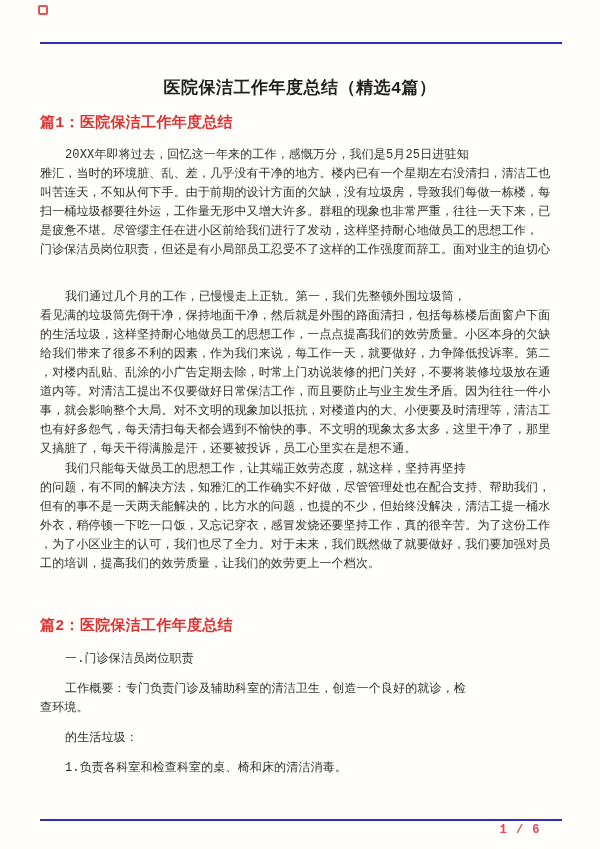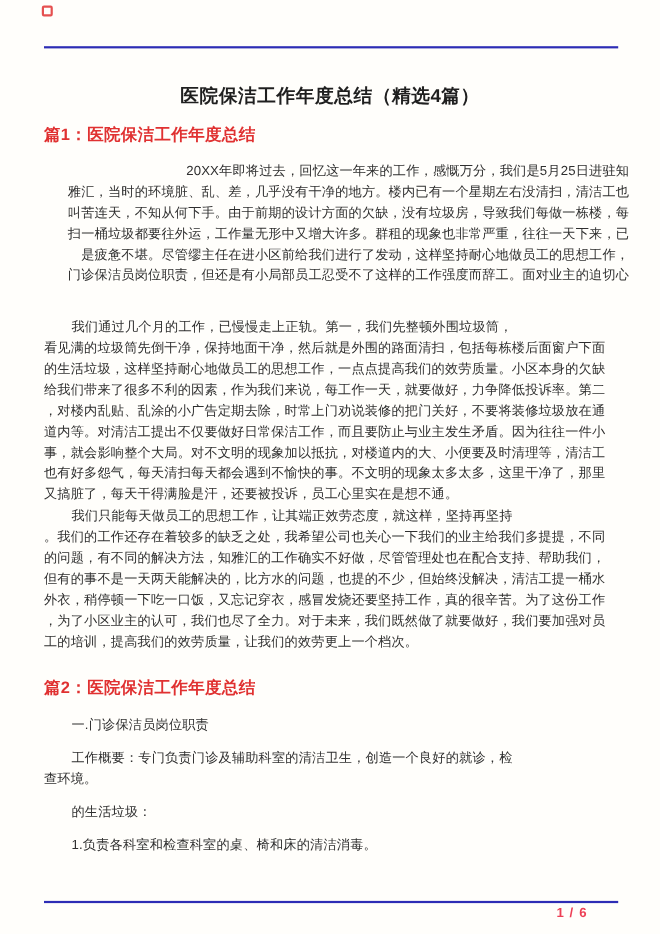--- a/index.html
+++ b/index.html
@@ -1,21 +1,21 @@
 <!DOCTYPE html>
 <html lang="zh" style="--page_bg: #fffefb; --body_text: #2f2f2f; --heading_red: #e03131; --rule_blue: #2d2db5; --page_number_red: #ed3f55;"><head>
 <meta charset="utf-8">
 <style>
   html, body { margin: 0; padding: 0; background: #ffffff; }
   .page {
     position: relative;
     width: 600px;
     height: 849px;
     background: var(--page_bg, #ffffff);
-    font-family: Liberation Sans, sans-serif;
+    font-family: Liberation Mono, monospace;
     color: var(--body_text, #303030);
     overflow: hidden;
   }
   .rule {
     position: absolute;
     left: 40px;
     width: 522px;
     height: 2px;
     background: var(--rule_blue, #2d2db5);
   }
@@ -55,21 +55,21 @@
   .para {
     position: absolute;
     left: 40px;
     right: 28px;
     font-size: 12px;
     line-height: 19px;
     letter-spacing: 0.15px;
   }
   .para .line { white-space: nowrap; height: 19px; }
   .para .line:first-child { text-indent: 25px; }
-  .p1 { top: 146px; text-align: right; }
+  .p1 { top: 146px; }
   .p2 { top: 288px; }
   .p3 { top: 460px; }
   .s2p1 { top: 650px; }
   .s2p2 { top: 680px; }
   .s2p3 { top: 729px; }
   .s2p4 { top: 759px; }
   .page-num {
     position: absolute;
     top: 823px;
     left: 494px;
@@ -110,21 +110,20 @@
       <div class="line">给我们带来了很多不利的因素，作为我们来说，每工作一天，就要做好，力争降低投诉率。第二</div>
       <div class="line">，对楼内乱贴、乱涂的小广告定期去除，时常上门劝说装修的把门关好，不要将装修垃圾放在通</div>
       <div class="line">道内等。对清洁工提出不仅要做好日常保洁工作，而且要防止与业主发生矛盾。因为往往一件小</div>
       <div class="line">事，就会影响整个大局。对不文明的现象加以抵抗，对楼道内的大、小便要及时清理等，清洁工</div>
       <div class="line">也有好多怨气，每天清扫每天都会遇到不愉快的事。不文明的现象太多太多，这里干净了，那里</div>
       <div class="line">又搞脏了，每天干得满脸是汗，还要被投诉，员工心里实在是想不通。</div>
     </div>
 
   <div class="para p3">
       <div class="line">我们只能每天做员工的思想工作，让其端正效劳态度，就这样，坚持再坚持</div>
-      <div class="line">。我们的工作还存在着较多的缺乏之处，我希望公司也关心一下我们的业主给我们多提提，不同</div>
       <div class="line">的问题，有不同的解决方法，知雅汇的工作确实不好做，尽管管理处也在配合支持、帮助我们，</div>
       <div class="line">但有的事不是一天两天能解决的，比方水的问题，也提的不少，但始终没解决，清洁工提一桶水</div>
       <div class="line">外衣，稍停顿一下吃一口饭，又忘记穿衣，感冒发烧还要坚持工作，真的很辛苦。为了这份工作</div>
       <div class="line">，为了小区业主的认可，我们也尽了全力。对于未来，我们既然做了就要做好，我们要加强对员</div>
       <div class="line">工的培训，提高我们的效劳质量，让我们的效劳更上一个档次。</div>
     </div>
 
   <div class="sec-heading sec2-heading">篇2：医院保洁工作年度总结</div>
 
   <div class="para s2p1">

